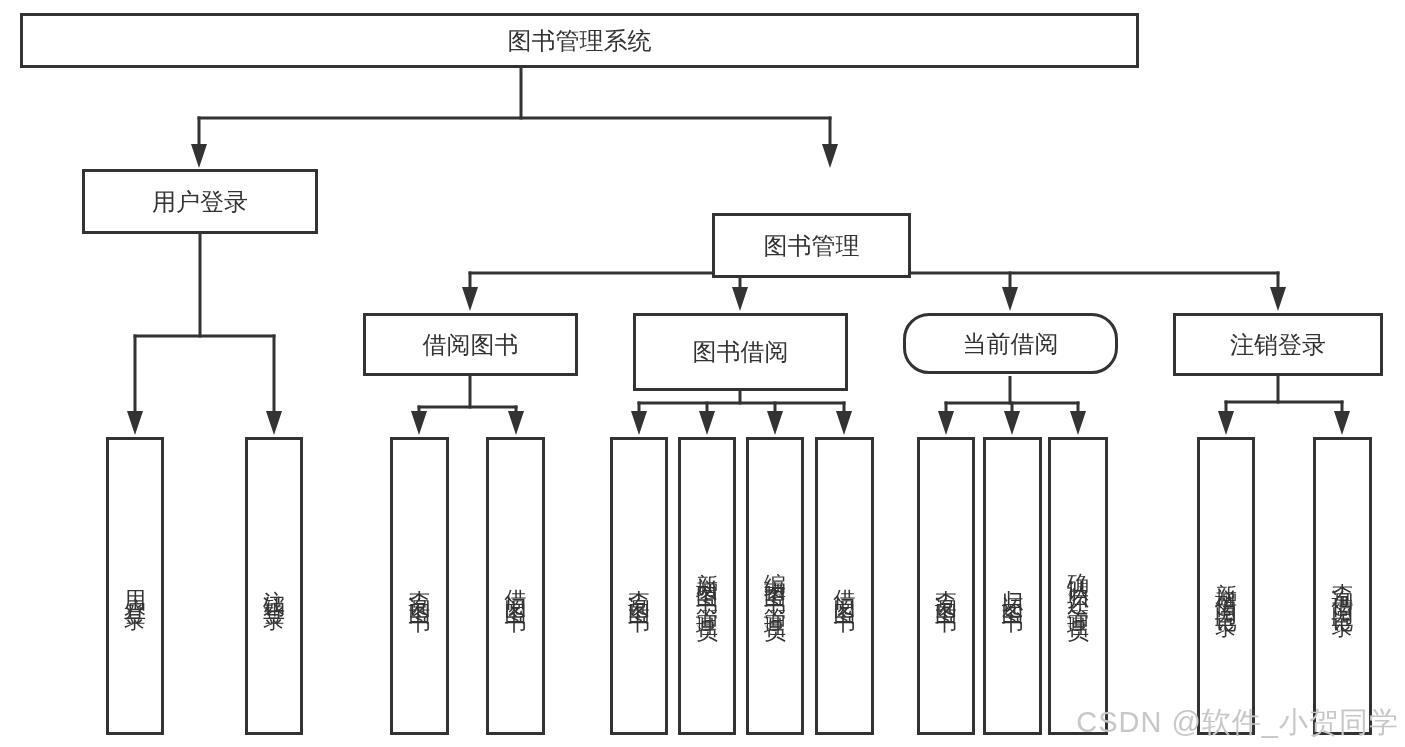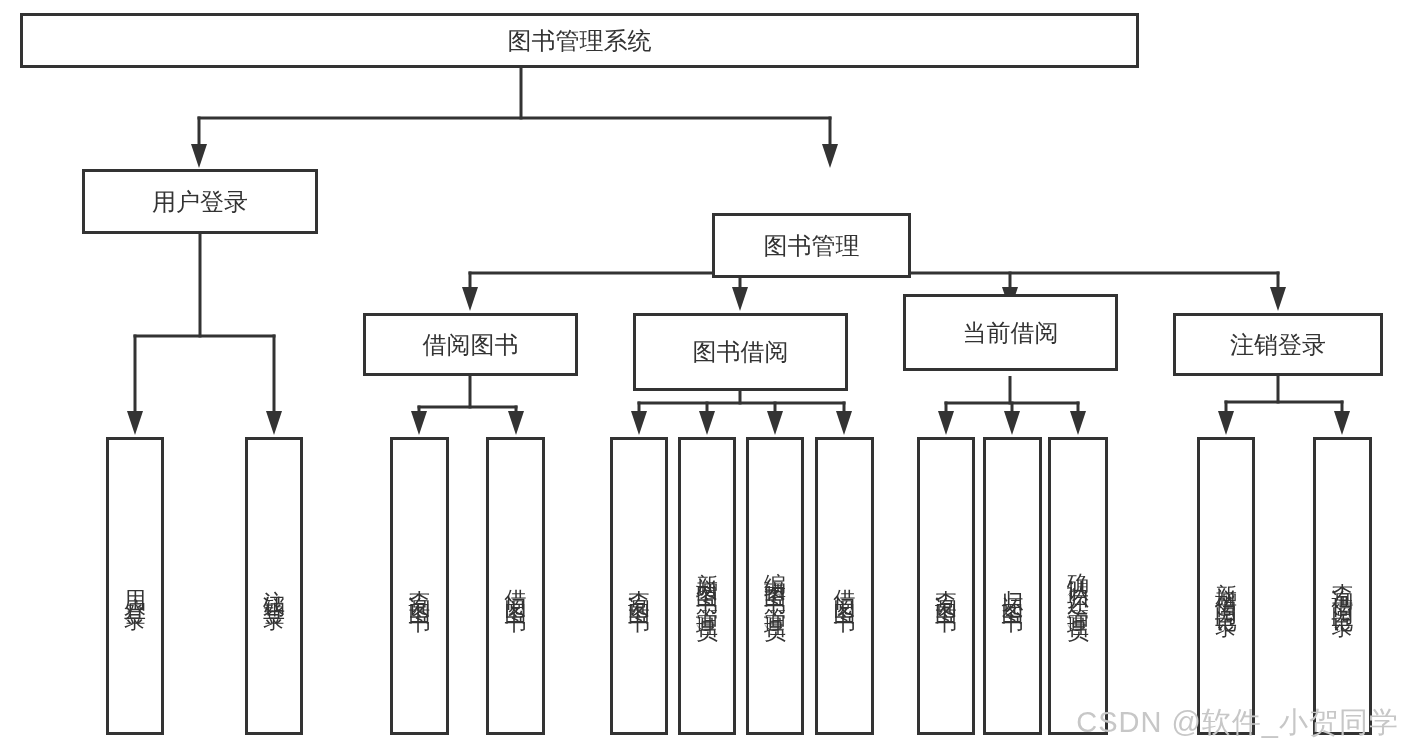--- a/index.html
+++ b/index.html
@@ -128,21 +128,21 @@
     </g>
   </svg>
 
   <div class="box hbox" style="left:20px; top:13px; width:1119px; height:55px;">图书管理系统</div>
 
   <div class="box hbox" style="left:82px; top:169px; width:236px; height:65px;">用户登录</div>
   <div class="box hbox" style="left:712px; top:169px; width:199px; height:65px;margin-top:44px;">图书管理</div>
 
   <div class="box hbox" style="left:363px; top:313px; width:215px; height:63px;">借阅图书</div>
   <div class="box hbox" style="left:633px; top:313px; width:215px; height:78px;">图书借阅</div>
-  <div class="box hbox" style="left:903px; top:294px; width:215px; height:77px;">当前借阅</div>
+  <div class="box hbox" style="left:903px; top:313px; width:215px; height:61px;border-radius:26px;">当前借阅</div>
   <div class="box hbox" style="left:1173px; top:313px; width:210px; height:63px;">注销登录</div>
 
   <div class="box vbox" style="left:106px; top:437px; width:58px; height:298px;">用户登录</div>
   <div class="box vbox" style="left:245px; top:437px; width:58px; height:298px;">注销登录</div>
 
   <div class="box vbox" style="left:390px; top:437px; width:59px; height:298px;">查询图书</div>
   <div class="box vbox" style="left:486px; top:437px; width:59px; height:298px;">借阅图书</div>
 
   <div class="box vbox" style="left:610px; top:437px; width:58px; height:298px;">查询图书</div>
   <div class="box vbox" style="left:678px; top:437px; width:58px; height:298px;">新增图书（管理员）</div>

